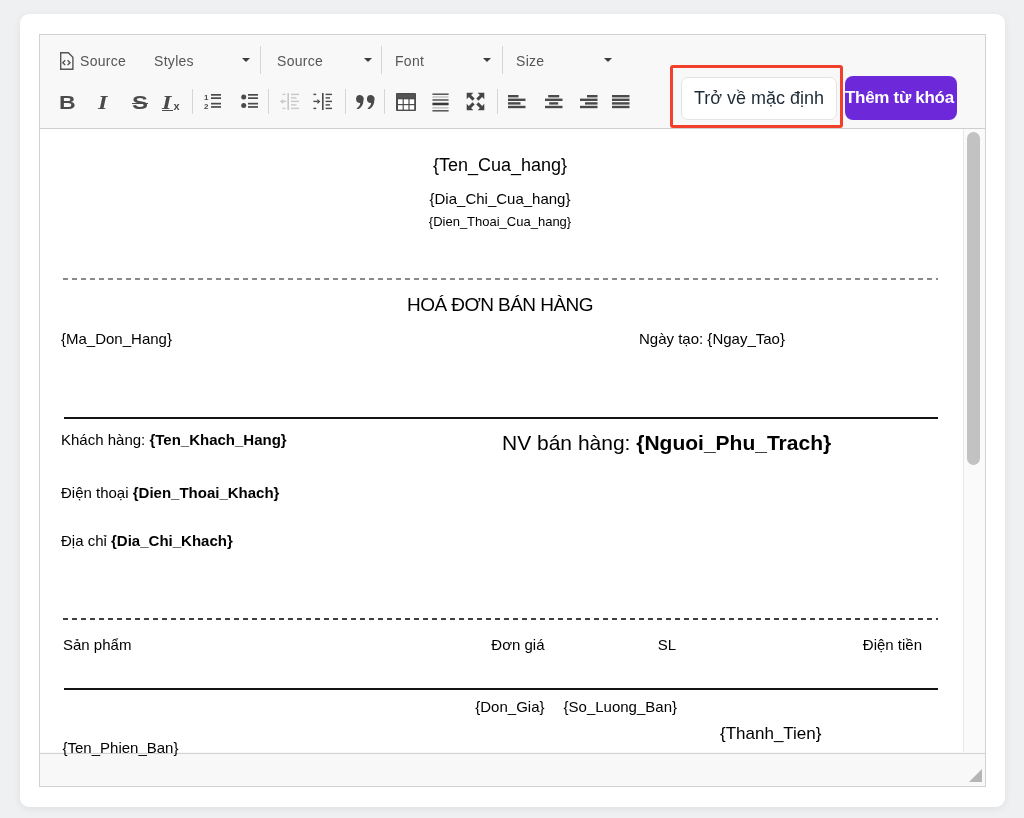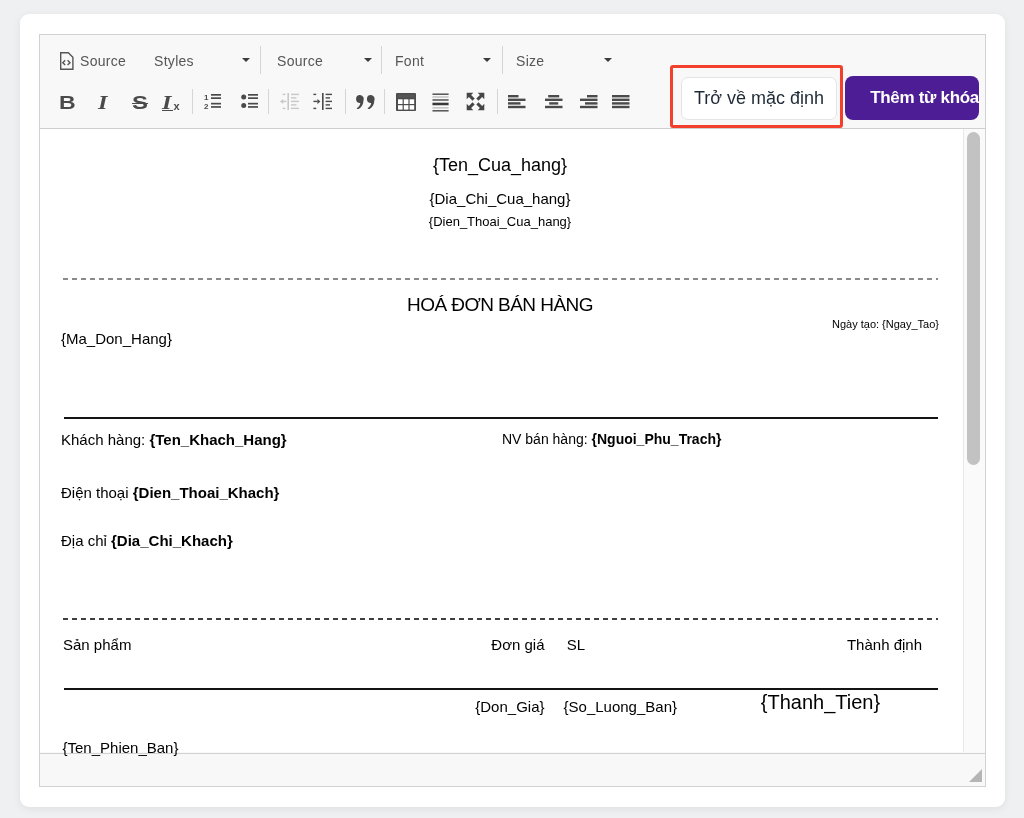--- a/index.html
+++ b/index.html
@@ -21,22 +21,22 @@
   .cline { line-height:1; white-space:pre; }
   .c { left:61px; width:878px; text-align:center; }
   .dashed1 { height:2.2px; left:63px; width:875px;
     background-image:repeating-linear-gradient(to right,#8a8a8a 0,#8a8a8a 5px,transparent 5px,transparent 9px); }
   .dashed2 { height:2.3px; left:63px; width:875px;
     background-image:repeating-linear-gradient(to right,#3f3f3f 0,#3f3f3f 5px,transparent 5px,transparent 9px); }
   .solid { height:2px; left:64px; width:874px; background:#141414; }
   .redbox { left:669.5px; top:64.5px; width:173px; height:63.5px; border:3.6px solid #f2402c; border-radius:3px; }
   .btnw { left:681px; top:77px; width:156px; height:43px; background:#fff; border:1px solid #e4e4e4; border-radius:7px;
           color:#1e2a36; font-size:18px; text-align:center; line-height:41px; }
-  .btnb { left:845px; top:76px; width:134px; height:44px; background:#4c1d95; border-radius:8px;
-          color:#fff; font-size:17px; letter-spacing:-0.3px; font-weight:bold; text-align:right; line-height:44px; }
+  .btnb { left:845px; top:76px; width:112px; height:44px; background:#6d28d9; border-radius:8px;
+          color:#fff; font-size:17px; letter-spacing:-0.3px; font-weight:bold; text-align:left; line-height:44px; }
   .tri { left:969px; top:769px; width:0; height:0; border-left:13px solid transparent; border-bottom:13px solid #b5b5b5; }
 </style>
 </head>
 <body>
 <div class="abs card"></div>
 <div class="abs editor"></div>
 <div class="abs toolbar-border"></div>
 <div class="abs content"></div>
 <div class="abs sbtrack"></div>
 <div class="abs sbthumb"></div>
@@ -196,28 +196,28 @@
 <div class="abs redbox"></div>
 <div class="abs btnw">Trở về mặc định</div>
 <div class="abs btnb">Thêm từ khóa</div>
 
 <div class="abs cline c" style="top:155.9px;font-size:18px">{Ten_Cua_hang}</div>
 <div class="abs cline c" style="top:190.5px;font-size:15px">{Dia_Chi_Cua_hang}</div>
 <div class="abs cline c" style="top:214.5px;font-size:13px">{Dien_Thoai_Cua_hang}</div>
 <div class="abs dashed1" style="top:277.7px"></div>
 <div class="abs cline c" style="top:295.2px;font-size:19px;font-weight:normal;letter-spacing:-0.55px">HOÁ ĐƠN BÁN HÀNG</div>
 <div class="abs cline" style="left:61px;top:331.0px;font-size:15px">{Ma_Don_Hang}</div>
-<div class="abs cline" style="left:639px;top:319px;font-size:11px;width:300px;text-align:right">Ngày tạo: {Ngay_Tao}</div>
+<div class="abs cline" style="left:639px;top:331.0px;font-size:15px;width:300px;text-align:left">Ngày tạo: {Ngay_Tao}</div>
 <div class="abs solid" style="top:416.7px"></div>
 <div class="abs cline" style="left:61px;top:432.2px;font-size:15px">Khách hàng: <b>{Ten_Khach_Hang}</b></div>
-<div class="abs cline" style="left:502px;top:432.2px;font-size:14px">NV bán hàng: <b>{Nguoi_Phu_Trach}</b></div>
+<div class="abs cline" style="left:502px;top:432.2px;font-size:21px">NV bán hàng: <b>{Nguoi_Phu_Trach}</b></div>
 <div class="abs cline" style="left:61px;top:485.3px;font-size:15px">Điện thoại <b>{Dien_Thoai_Khach}</b></div>
 <div class="abs cline" style="left:61px;top:533.1px;font-size:15px">Địa chỉ <b>{Dia_Chi_Khach}</b></div>
 <div class="abs dashed2" style="top:617.5px"></div>
 <div class="abs cline" style="left:63px;top:637.1px;font-size:15px">Sản phẩm</div>
 <div class="abs cline" style="left:344.5px;top:637.1px;font-size:15px;width:200px;text-align:right">Đơn giá</div>
-<div class="abs cline" style="left:476px;top:637.1px;font-size:15px;width:200px;text-align:center">SL</div>
-<div class="abs cline" style="left:720px;top:637.1px;font-size:15px;width:202px;text-align:right">Thành định</div>
+<div class="abs cline" style="left:476px;top:637.1px;font-size:15px;width:200px;text-align:right">SL</div>
+<div class="abs cline" style="left:720px;top:637.1px;font-size:15px;width:202px;text-align:right">Điện tiền</div>
 <div class="abs solid" style="top:688px"></div>
 <div class="abs cline" style="left:62.5px;top:740px;font-size:15px">{Ten_Phien_Ban}</div>
 <div class="abs cline" style="left:344.5px;top:699.1px;font-size:15px;width:200px;text-align:right">{Don_Gia}</div>
 <div class="abs cline" style="left:476px;top:699.1px;font-size:15px;width:201px;text-align:right">{So_Luong_Ban}</div>
-<div class="abs cline" style="left:720px;top:692px;font-size:20px;width:201px;text-align:center">{Thanh_Tien}</div>
+<div class="abs cline" style="left:720px;top:725px;font-size:17px;width:201px;text-align:left">{Thanh_Tien}</div>
 
 </body></html>

